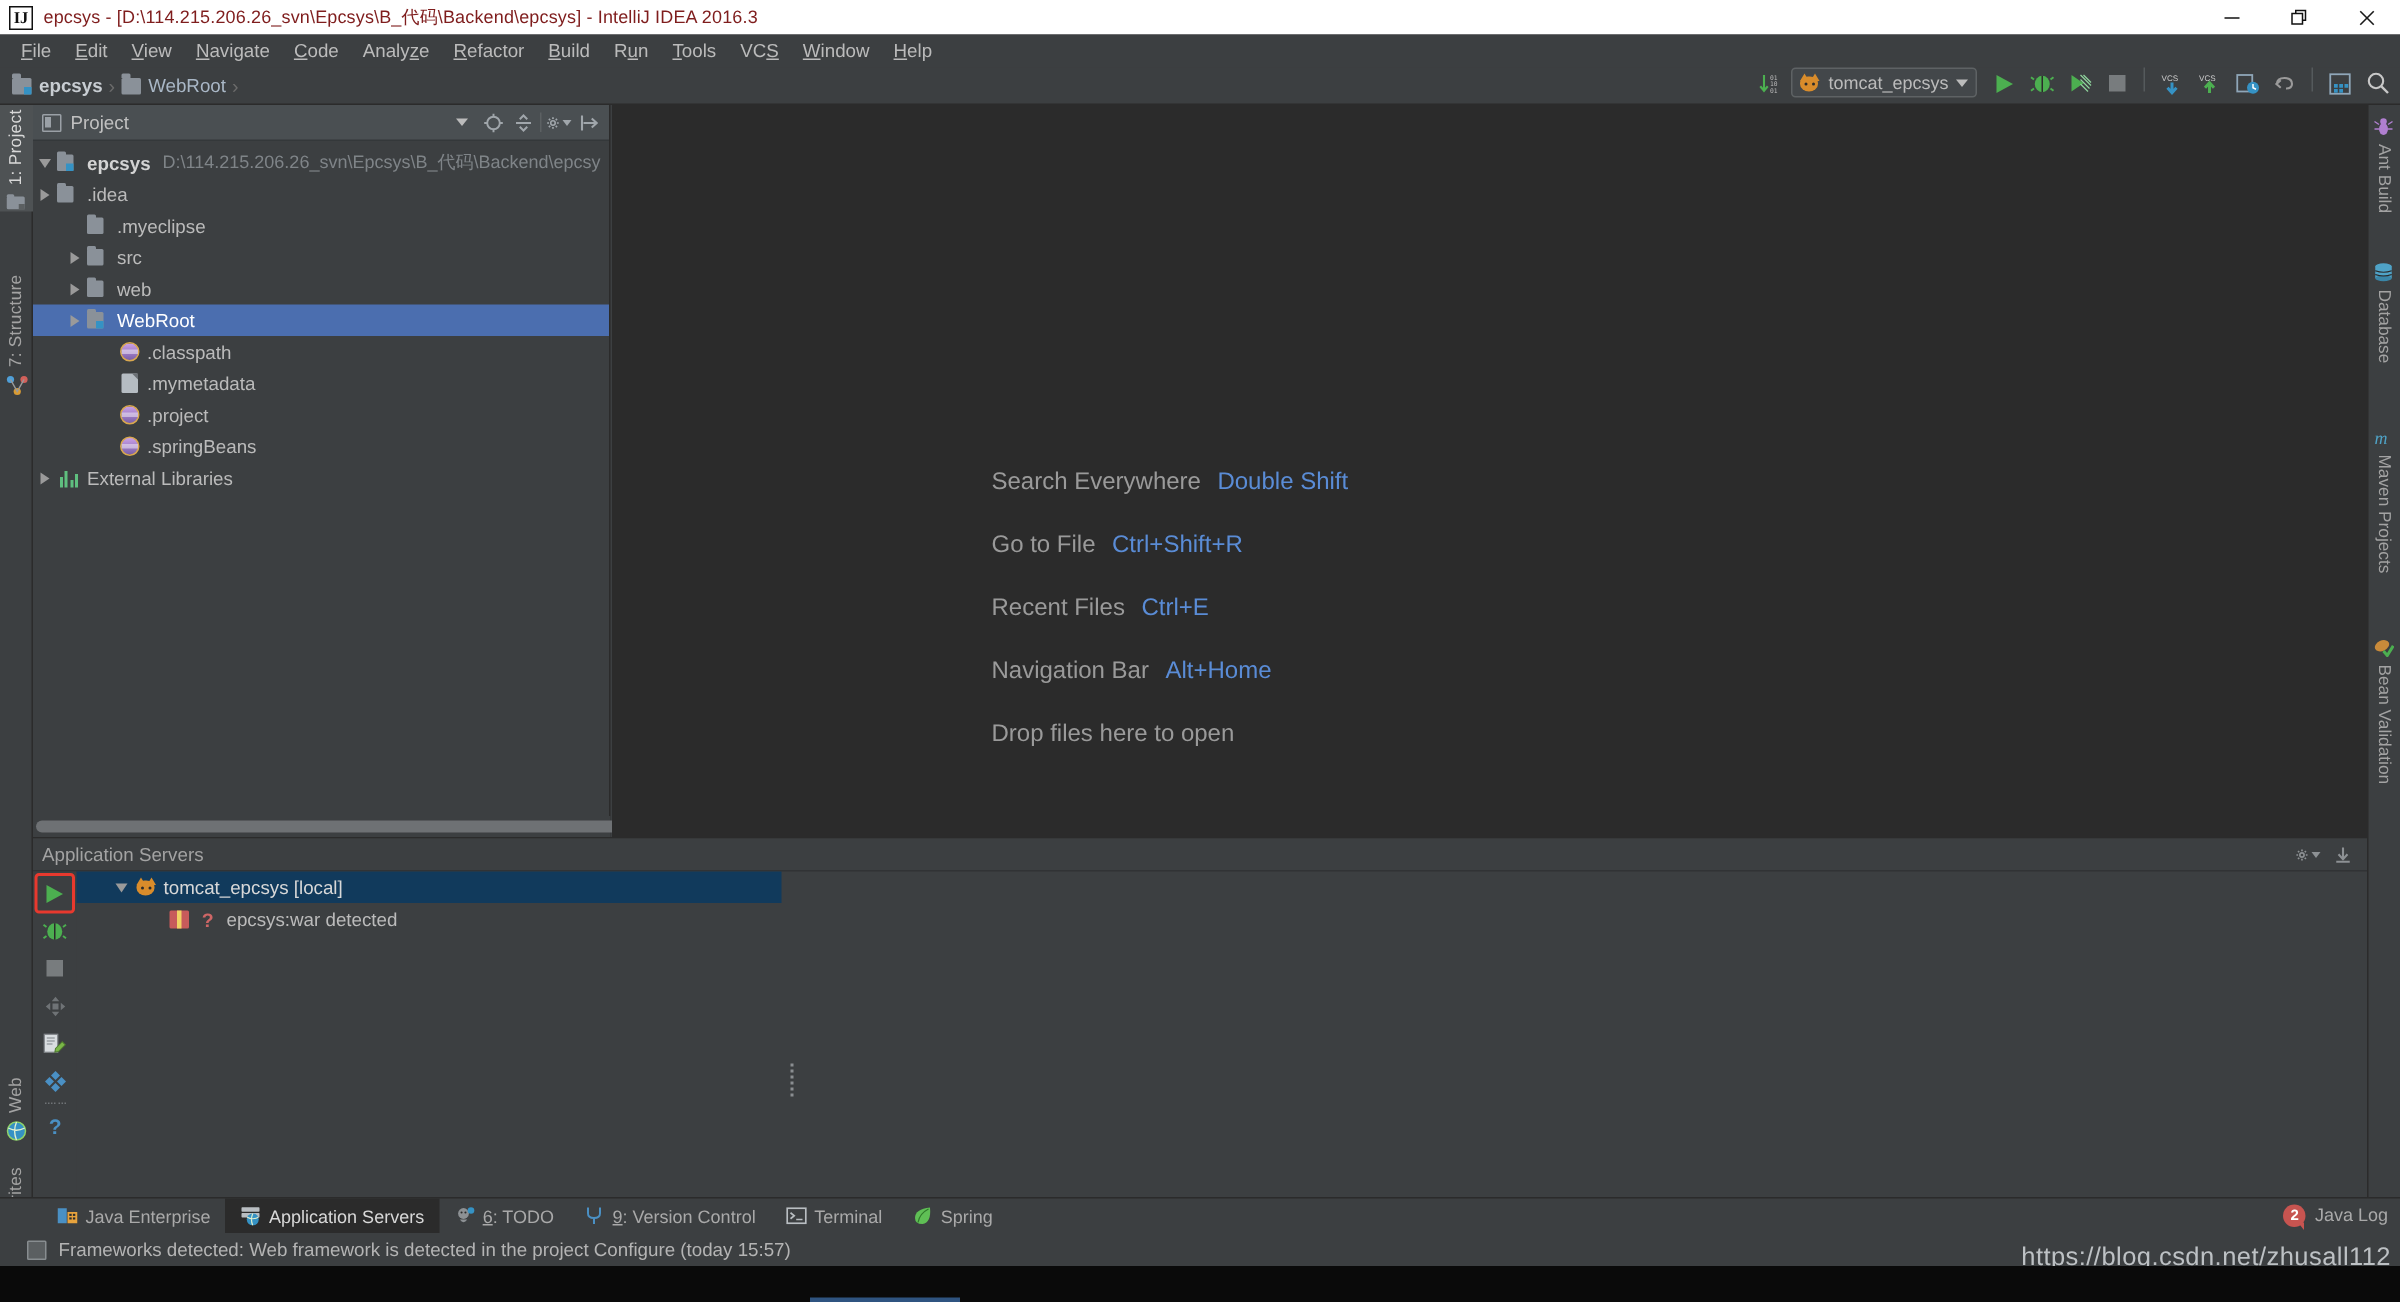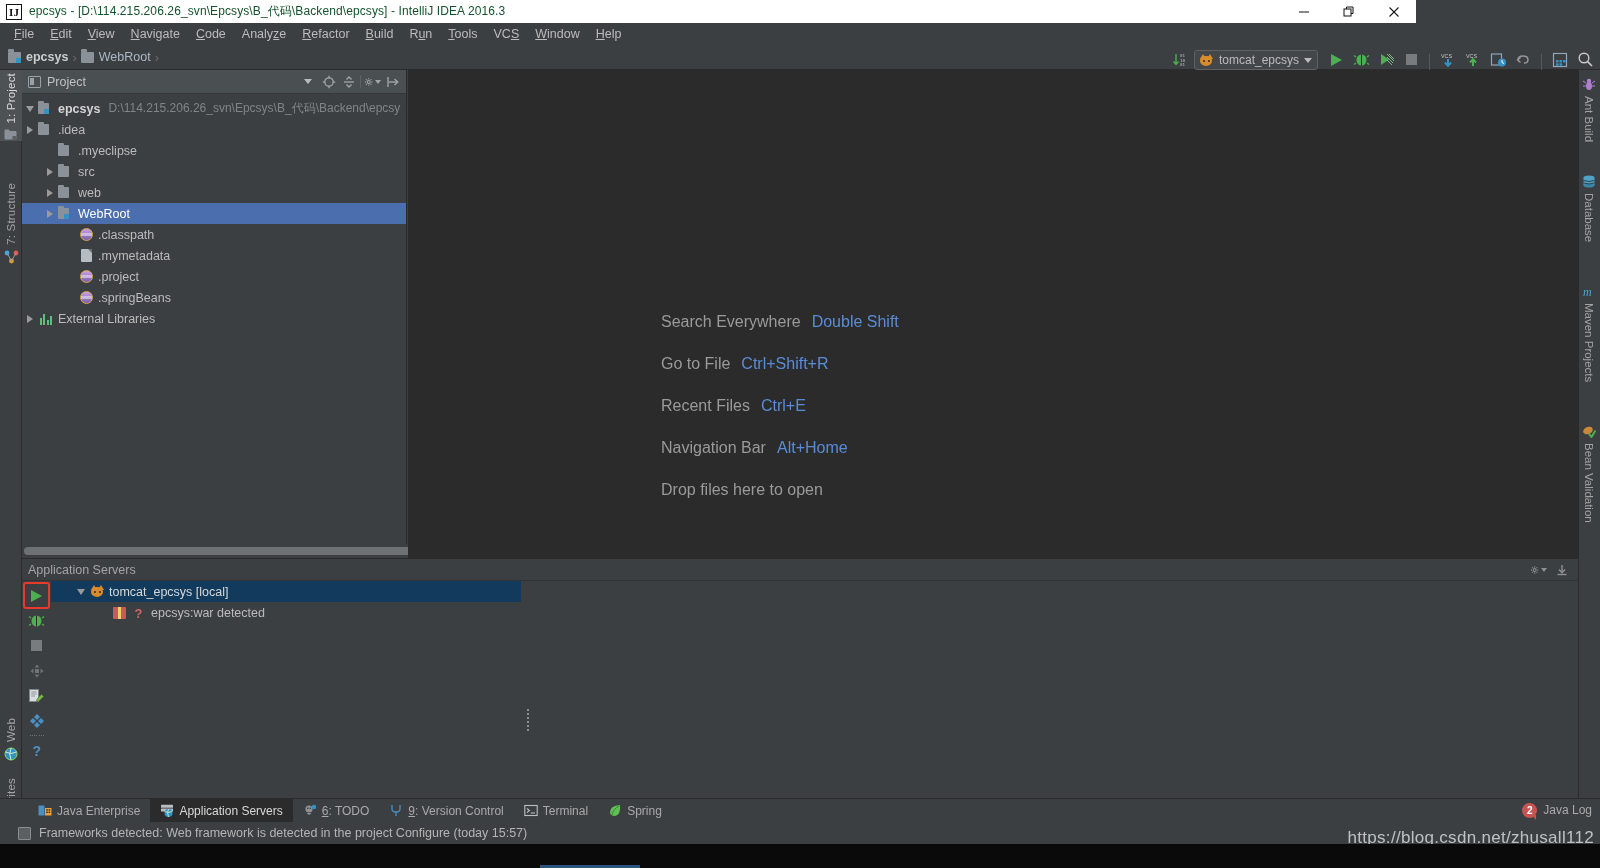--- a/index.html
+++ b/index.html
@@ -7,30 +7,30 @@
     width: 1600px; height: 868px;
     background: #3c3f41;
     font-family: "Liberation Sans", sans-serif;
     overflow: hidden;
     -webkit-font-smoothing: antialiased;
   }
   .app { position: relative; width: 1600px; height: 868px; background: #3c3f41; }
 
   
   .titlebar {
-    position: absolute; left: 0; top: 0; width: 1416px; height: 23px;
+    position: absolute; left: 0; top: 0; width: 1600px; height: 23px;
     background: #ffffff; display: flex; align-items: center;
   }
   .tb-logo {
     width: 16px; height: 16px; margin-left: 6px; margin-right: 7px;
     display: flex; align-items: center; justify-content: center;
     font-size: 11px; font-weight: bold; color: #111; font-family: "Liberation Serif", serif;
     border: 1.5px solid #111;
   }
-  .tb-title { font-size: 12px; color: #14532d; letter-spacing: 0.1px; }
+  .tb-title { font-size: 12px; color: #7f1d1d; letter-spacing: 0.1px; }
   .tb-winbtns { position: absolute; right: 0; top: 0; height: 23px; display: flex; }
   .tb-winbtn {
     width: 45px; height: 23px; display: flex; align-items: center; justify-content: center;
     color: #1a1a1a; font-size: 12px;
   }
 
   
   .menubar {
     position: absolute; left: 0; top: 23px; width: 1600px; height: 22px;
     background: #3c3f41; display: flex; align-items: center; padding-left: 6px;
@@ -56,21 +56,21 @@
   }
   .ic-folder:before {
     content: ""; position: absolute; left: 0; top: -2.5px; width: 6px; height: 3px;
     background: #8a9199; border-radius: 1px 1px 0 0;
   }
   .ic-folder.mod:after {
     content: ""; position: absolute; right: 0px; bottom: 0px; width: 5px; height: 5px;
     background: #3592c4;
   }
 
-  .toolbar-right { position: absolute; right: 4px; top: 0; height: 25px; display: flex; align-items: flex-end; gap: 3px; }
+  .toolbar-right { position: absolute; right: 4px; top: 0; height: 25px; display: flex; align-items: flex-start; gap: 3px; }
   .tbtn {
     width: 22px; height: 21px; display: flex; align-items: center; justify-content: center;
     border-radius: 2px; position: relative;
   }
   .sep-v { width: 1px; height: 16px; background: #555a5c; margin: 0 4px; }
 
   .runconfig {
     height: 20px; display: flex; align-items: center; gap: 5px;
     border: 1px solid #5e6264; border-radius: 3px; padding: 0 5px 0 4px;
     background: #43474a; margin-right: 4px;

